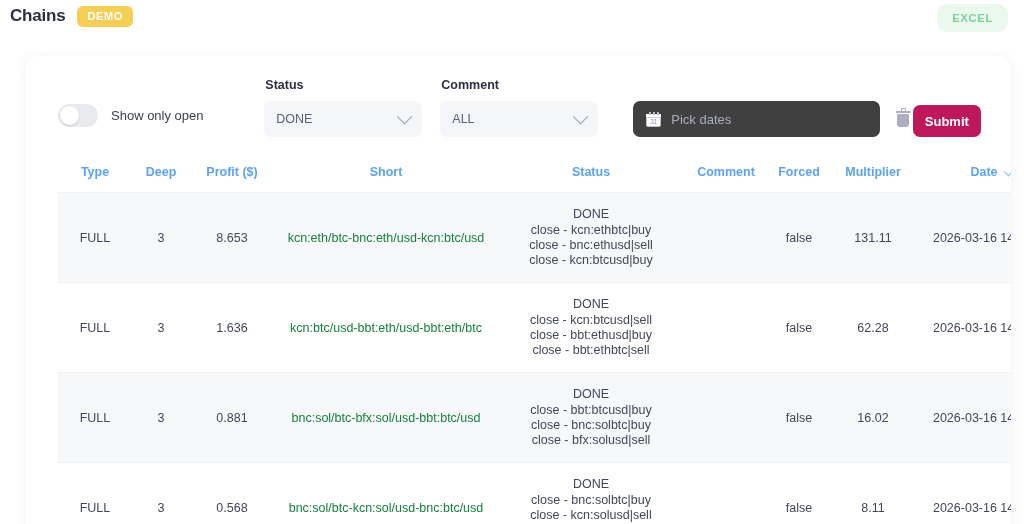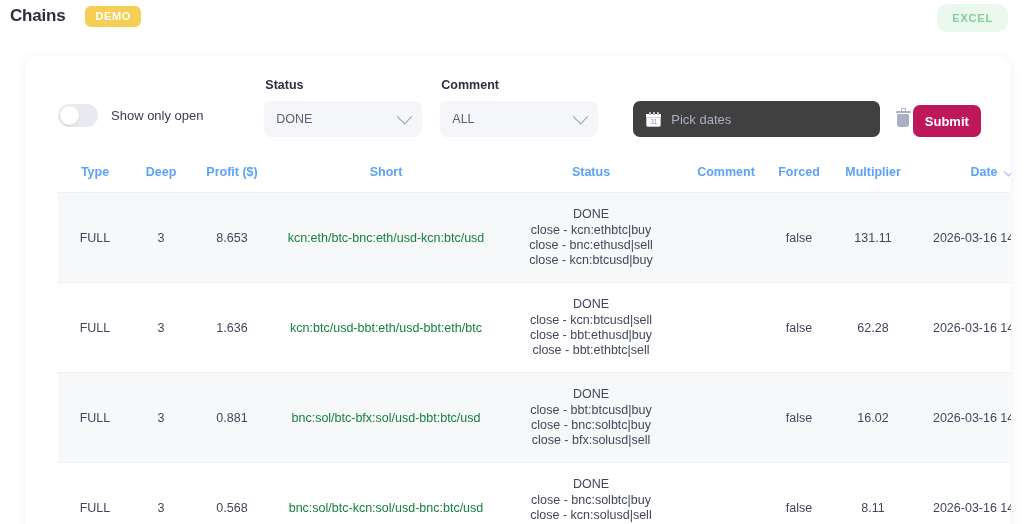--- a/index.html
+++ b/index.html
@@ -27,21 +27,20 @@
   }
   .demo-badge {
     background: #f5ce55;
     color: #ffffff;
     font-size: 11px;
     font-weight: bold;
     letter-spacing: 0.6px;
     padding: 5px 10px;
     border-radius: 6px;
     line-height: 1;
-    margin-left: 8px;
   }
   .excel-btn {
     position: absolute;
     right: 16px;
     top: 4px;
     background: #eaf8ee;
     color: #7ed09b;
     font-size: 11px;
     font-weight: bold;
     letter-spacing: 0.8px;

